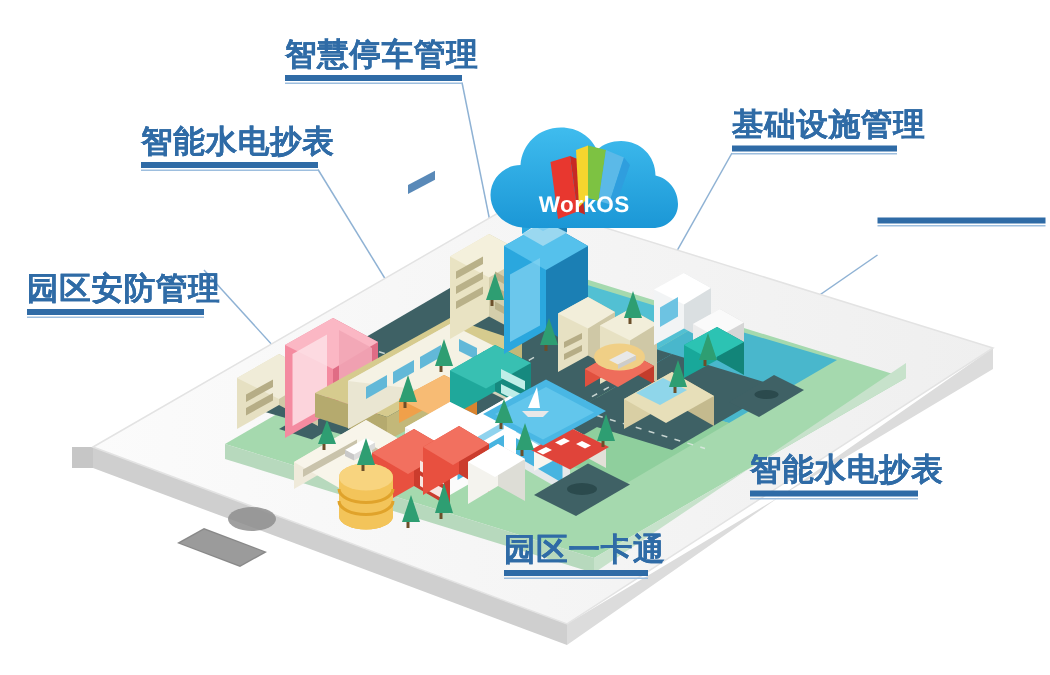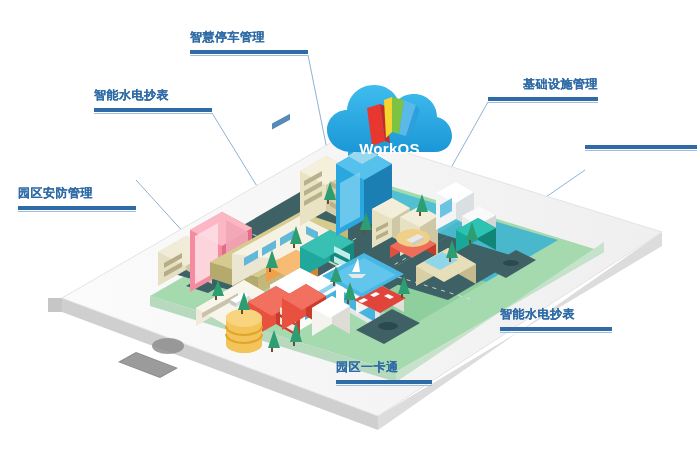--- a/index.html
+++ b/index.html
@@ -6,21 +6,21 @@
   body{
     width:700px;height:450px;background:#ffffff;overflow:hidden;
     font-family:"Liberation Sans","DejaVu Sans",sans-serif;
     position:relative;
   }
   #stage{position:absolute;inset:0;width:700px;height:450px;}
   svg#scene{position:absolute;left:0;top:0;width:700px;height:450px;}
 
   .callout{position:absolute;}
   .callout .txt{
-    font-size:12px;font-weight:bold;color:#2f6ba6;white-space:nowrap;
+    font-size:21px;font-weight:bold;color:#2f6ba6;white-space:nowrap;
     letter-spacing:0.5px;line-height:20px;
     text-shadow:0 0 0 #2f6ba6;
   }
   .callout .bar{
     height:4px;background:#2f6ba6;margin-top:3px;border-radius:0;
   }
   .callout .bar2{
     height:1px;background:#9dbede;margin-top:1px;
   }
   .cloudlabel{
@@ -387,21 +387,21 @@
       <polygon points="367,108 380,104 385,141 372,146" fill="#e8372f"></polygon>
       <polygon points="380,104 385,106 390,143 385,141" fill="#c72a24"></polygon>
       <polygon points="384,100 392,97 392,132 386,138" fill="#f6d52e"></polygon>
       <polygon points="392,97 404,100 399,134 392,132" fill="#7dc242"></polygon>
       <polygon points="404,100 416,105 406,136 399,134" fill="#5bb9e8"></polygon>
       <polygon points="416,105 420,110 410,138 406,136" fill="#2f9ede"></polygon>
     </g>
   </svg>
 
   <div style="position:absolute;left:327px;top:128px;width:125px;text-align:center;">
-    <span class="cloudlabel" style="position:static;display:block;margin-top:12px;">WorkOS</span>
+    <span class="cloudlabel" style="position:static;display:block;">WorkOS</span>
   </div>
 
   <div class="callout" style="left:18px;top:152px;margin-top:31px;">
     <div class="txt">园区安防管理</div>
     <div class="bar" style="width:118px;"></div>
     <div class="bar2" style="width:118px;"></div>
   </div>
 
   <div class="callout" style="left:94px;top:85px;">
     <div class="txt">智能水电抄表</div>

